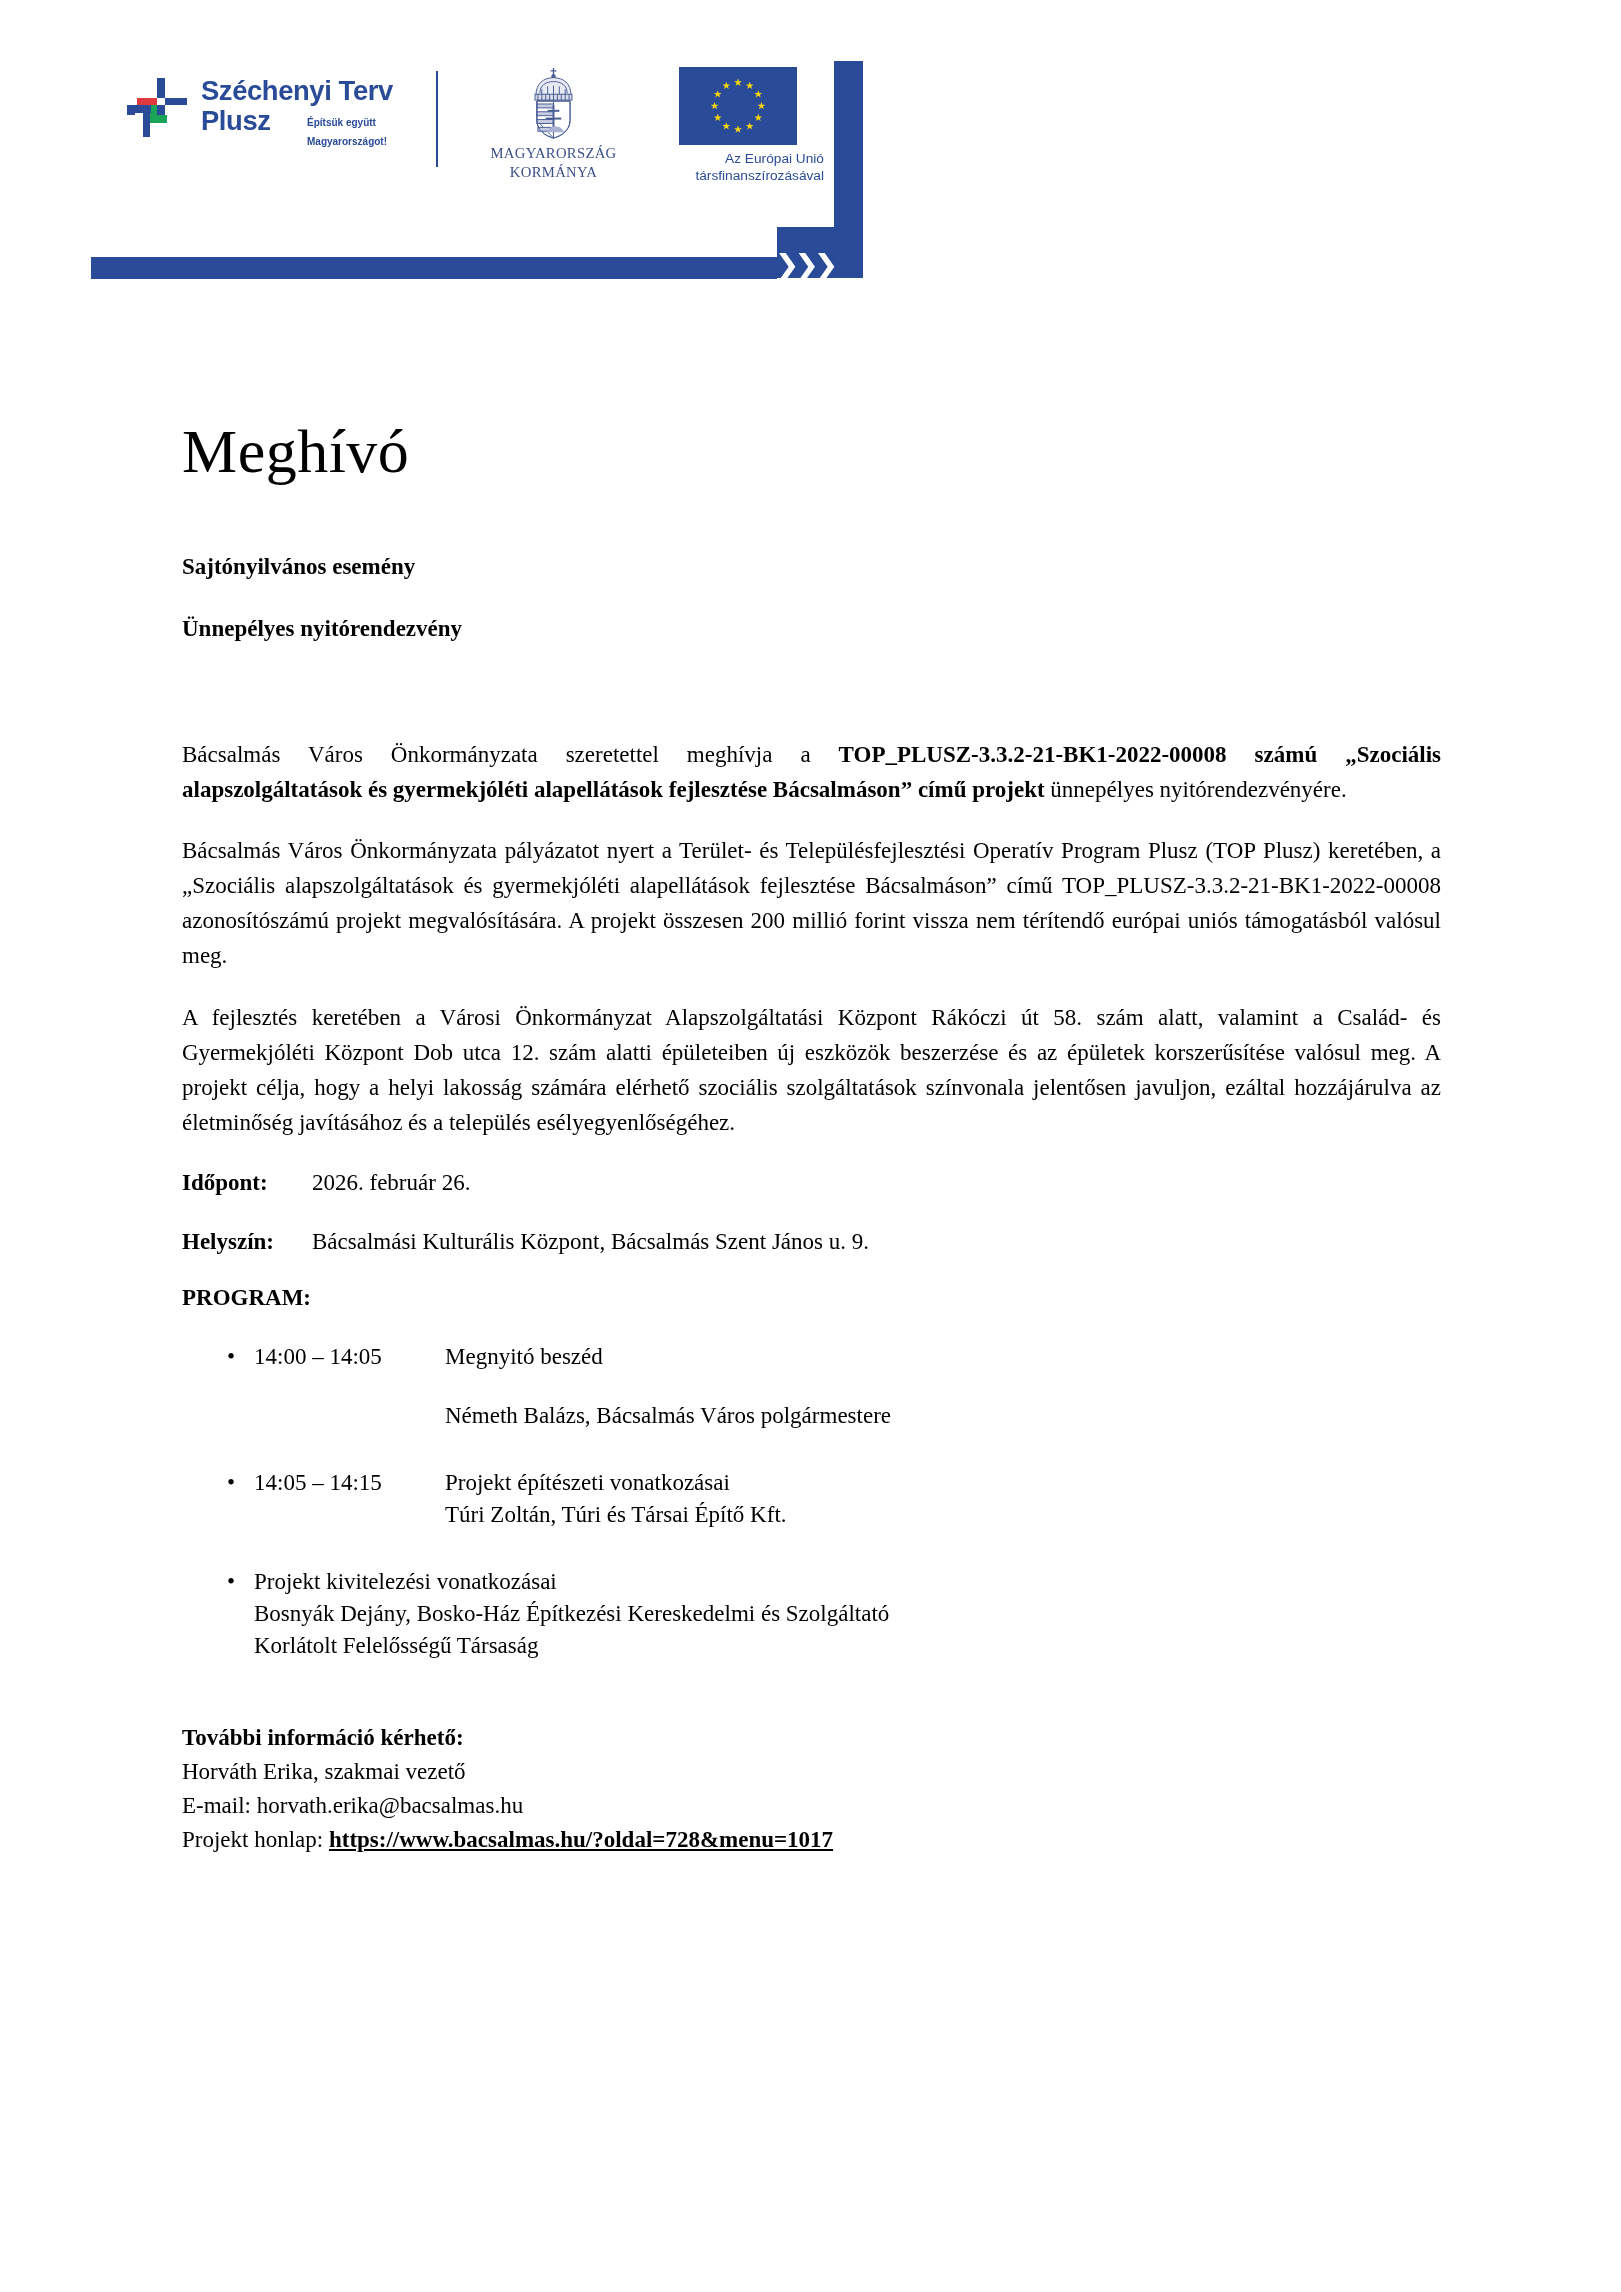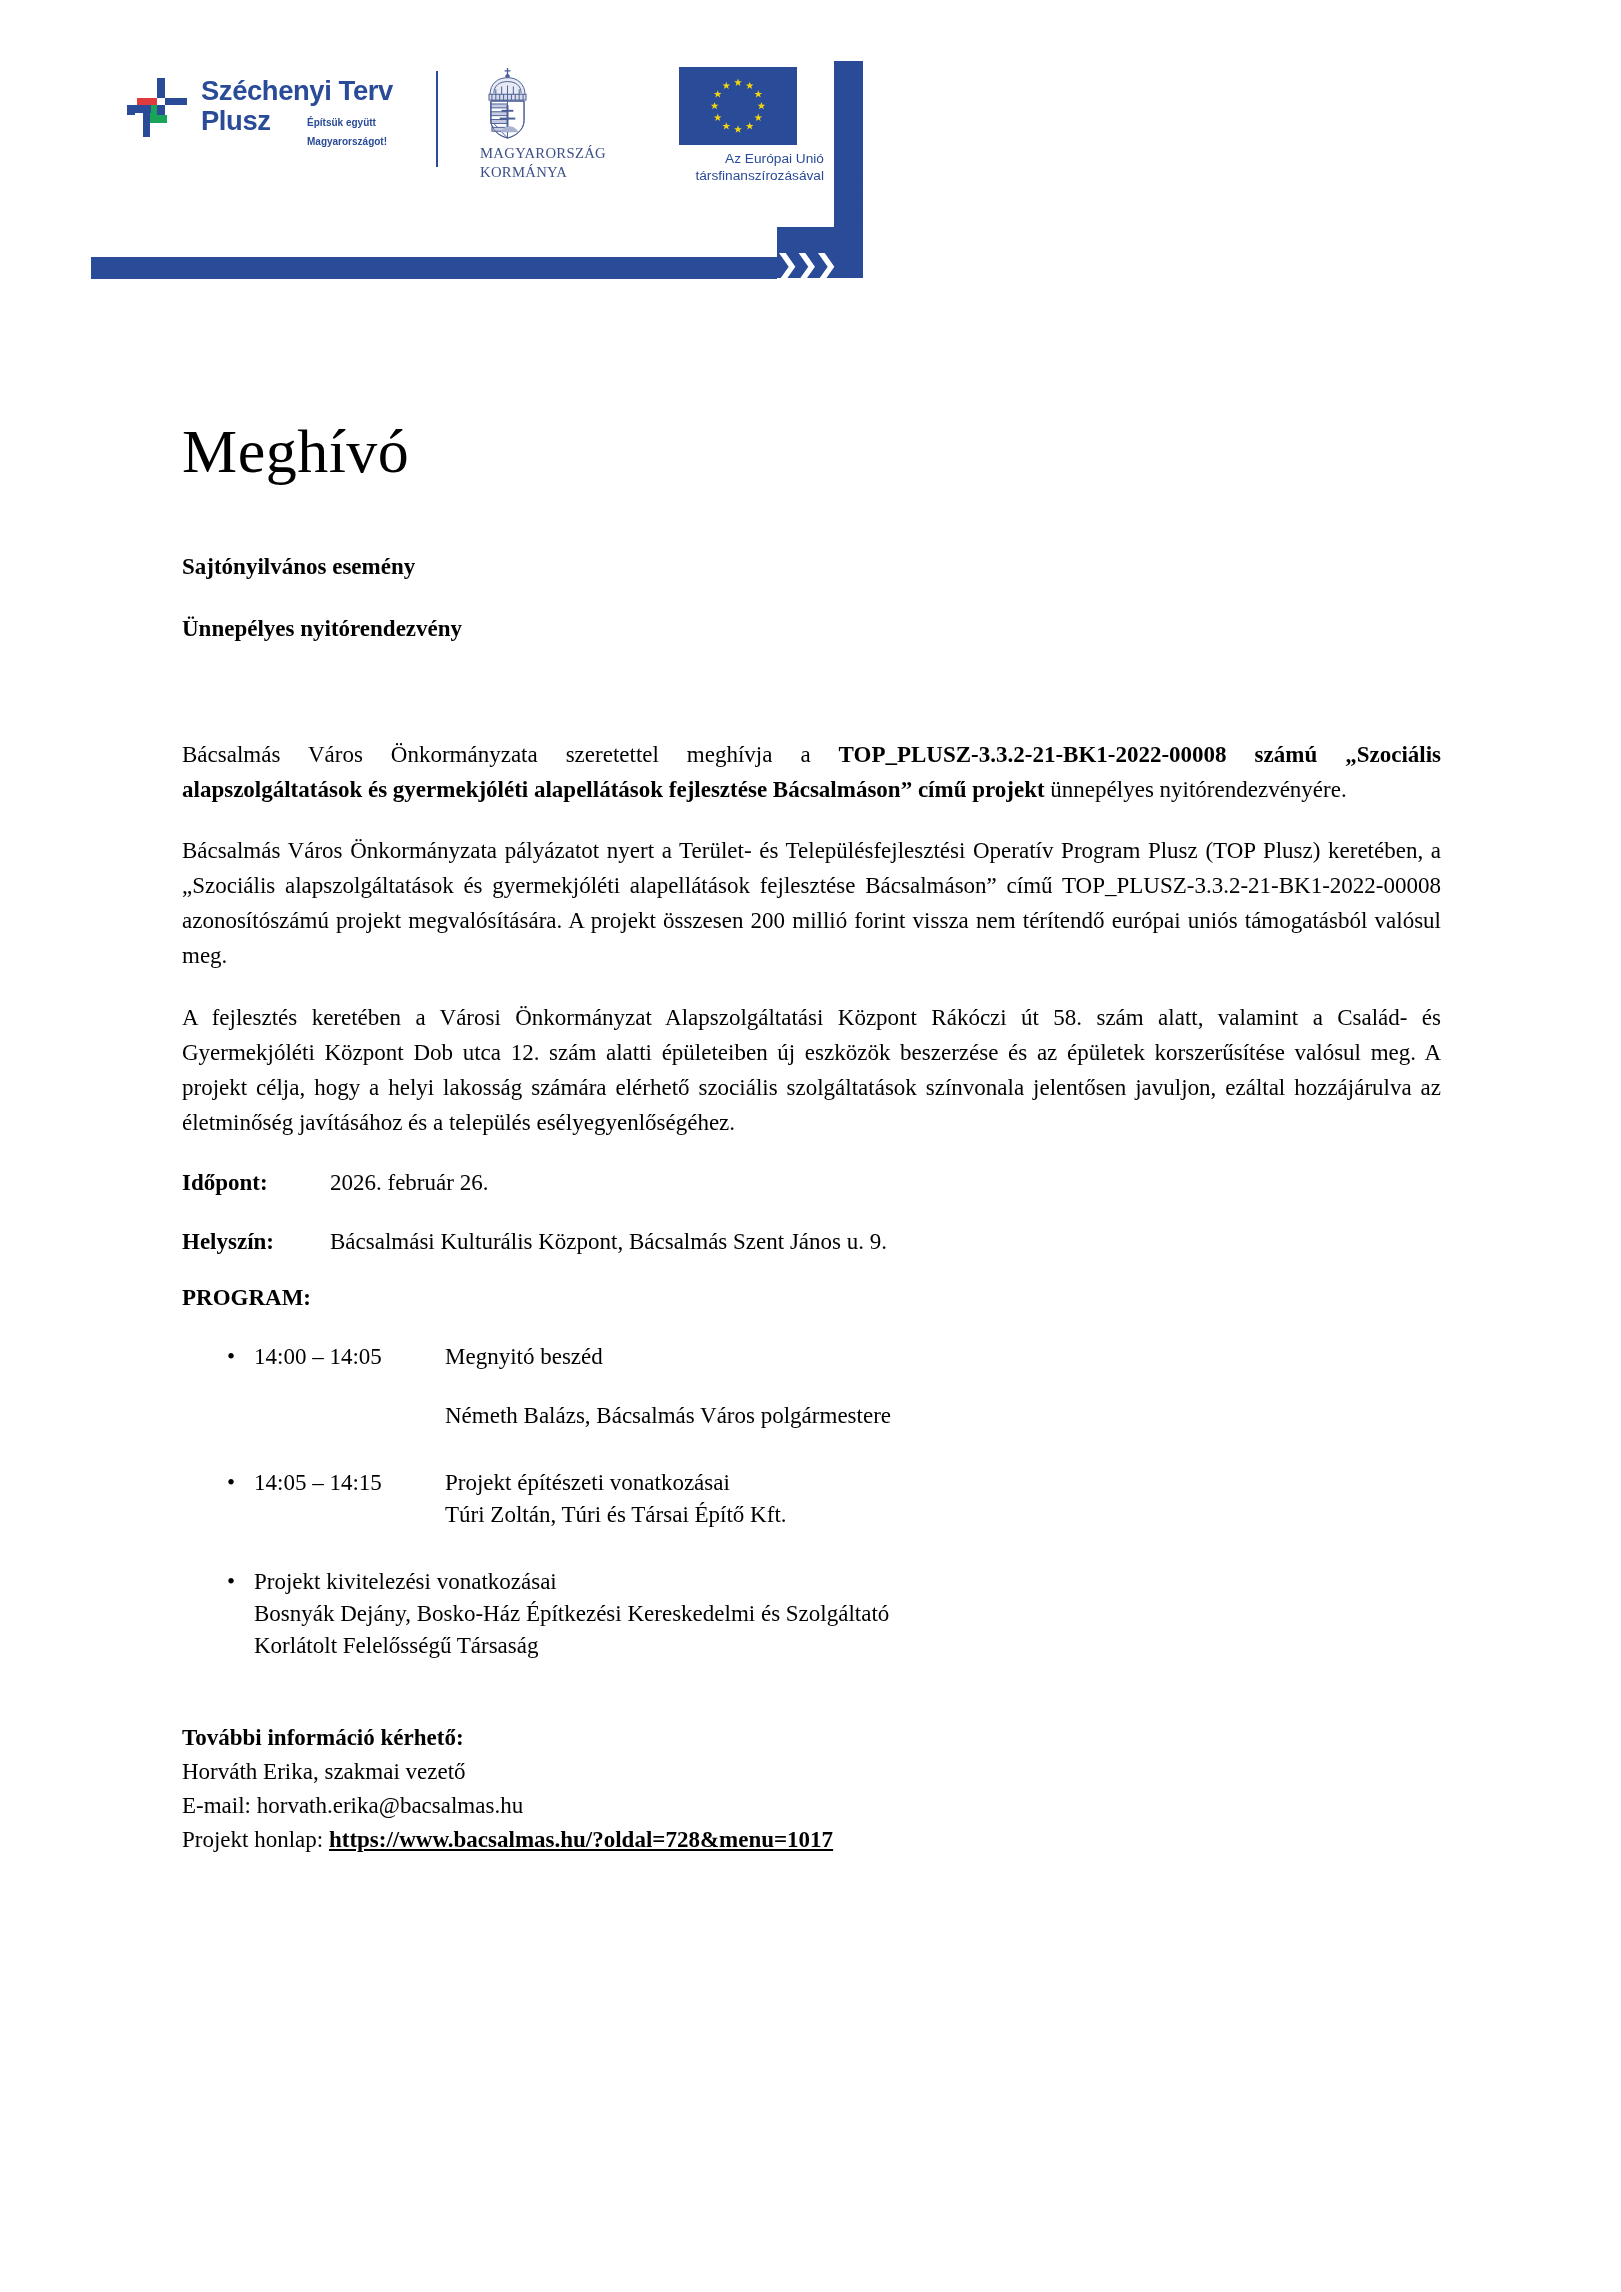--- a/index.html
+++ b/index.html
@@ -127,20 +127,21 @@
     background: #2a4b97;
   }
 
   
   .logo-hungary {
     position: absolute;
     left: 480px;
     top: 66px;
     width: 147px;
     height: 113px;
+    text-align: center;
   }
   .hu-caption {
     font-family: "Liberation Serif", serif;
     font-size: 14.7px;
     color: #3c4f87;
     line-height: 18.6px;
     letter-spacing: 0.3px;
   }
 
   
@@ -199,21 +200,20 @@
     text-align: justify;
     margin: 0 0 26.5px 0;
   }
   p.body-para b { font-weight: bold; }
 
   .detail-row {
     font-size: 23px;
     line-height: 33px;
     margin: 0 0 25.5px 0;
     display: flex;
-    gap: 18px;
   }
   .detail-label {
     font-weight: bold;
     width: 130px;
     flex: none;
   }
   .detail-value { flex: 1; }
 
   .program-heading {
     font-weight: bold;

